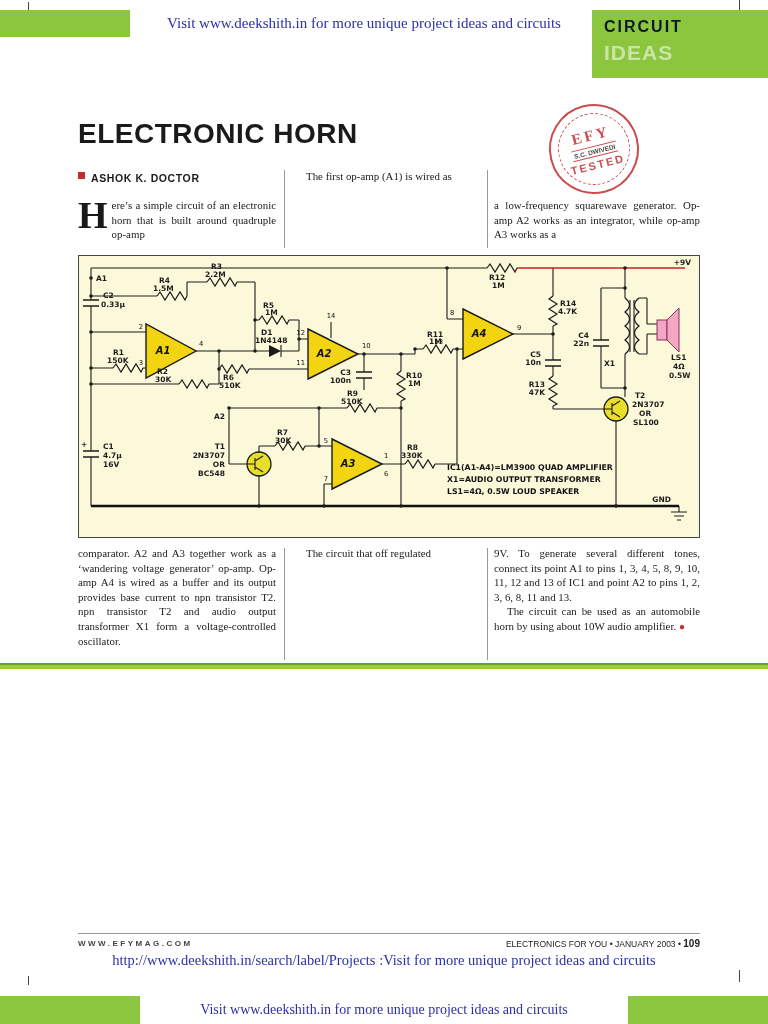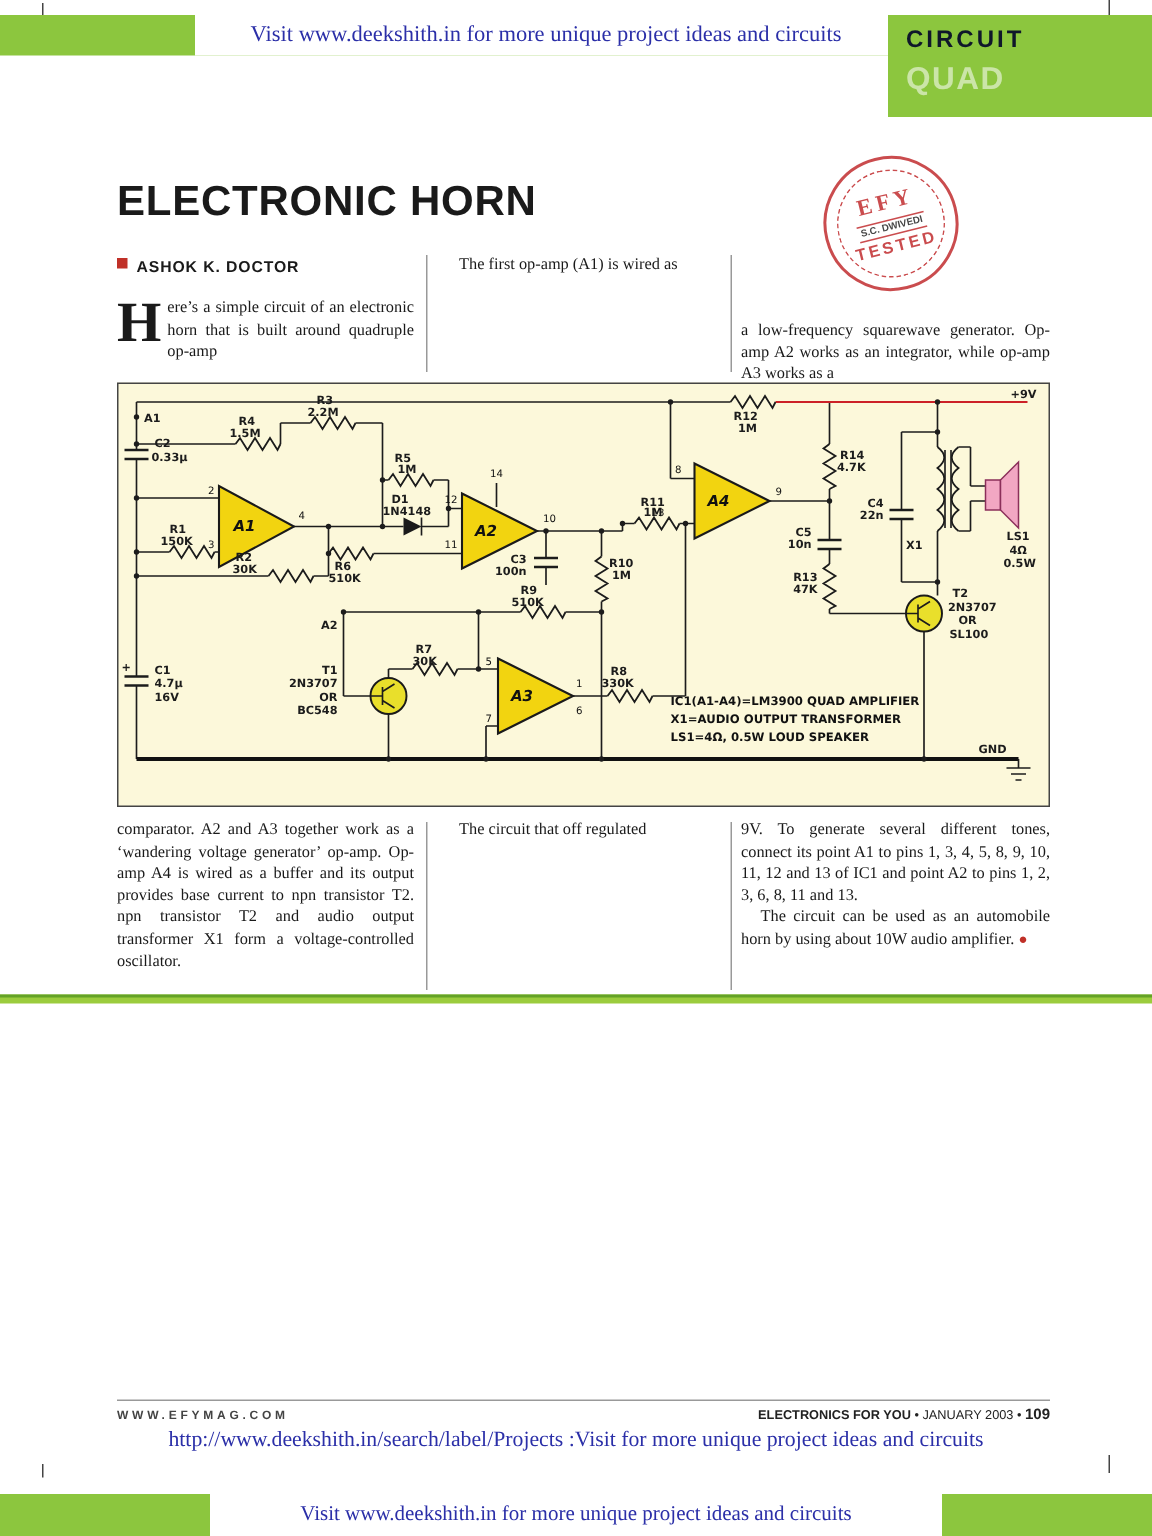--- a/index.html
+++ b/index.html
@@ -56,21 +56,21 @@
   svg .oa{font-size:10px;font-weight:700;font-style:italic;fill:#111;text-anchor:middle}
   svg .note{font-size:7.8px;font-weight:700;fill:#111}
   svg .e{text-anchor:end}
   svg .m{text-anchor:middle}
   
   .green-divider{left:0;top:663px;width:768px;height:4px;background:#9bcc3d;border-top:2px solid #64a227}
   .footer-rule{left:78px;top:933px;width:622px;height:1px;background:#999}
   .footer-left{left:78px;top:939px;font:600 8px "Liberation Sans",sans-serif;letter-spacing:2.5px;color:#444}
   .footer-right{left:78px;top:938px;width:622px;text-align:right;
       font:400 8.5px "Liberation Sans",sans-serif;color:#222}
-  .fr-mag{font-weight:700}
+  .fr-mag{font-weight:400}
   .fr-pg{font-weight:800;font-size:10px}
   .link-line{left:0;top:952px;width:768px;text-align:center;color:#2b2fa8;font-size:14.5px;cursor:pointer}
   
   .green-bar-bottom{left:0;top:996px;width:768px;height:28px;background:#8cc63e}
   .banner-white-b{left:140px;top:996px;width:488px;height:28px;background:#fff;
       display:flex;align-items:center;justify-content:center}
   .banner-link-b{color:#2b2fa8;font-size:14px;white-space:nowrap;cursor:pointer}
 </style>
 </head>
 <body>
@@ -79,21 +79,21 @@
 <div class="crop" style="left:739px;top:0;width:1px;height:12px"></div>
 <div class="crop" style="left:28px;top:976px;width:1px;height:9px"></div>
 <div class="crop" style="left:739px;top:970px;width:1px;height:12px"></div>
 
 <div class="abs green-bar-top"></div>
 <div class="abs banner-white">
   <span class="banner-link">Visit www.deekshith.in for more unique project ideas and circuits</span>
 </div>
 <div class="abs circuit-box">
   <span class="circuit-word">CIRCUIT</span>
-  <span class="ideas-word">QUAD</span>
+  <span class="ideas-word">IDEAS</span>
 </div>
 
 <div class="abs title">ELECTRONIC HORN</div>
 <div class="abs author-row">
   <span class="author-sq"></span>
   <span class="author">ASHOK K. DOCTOR</span>
 </div>
 
 <div class="abs stamp">
   <div class="stamp-inner">
@@ -104,21 +104,21 @@
 </div>
 
 <div class="abs vrule" style="left:284px;top:170px;height:78px"></div>
 <div class="abs vrule" style="left:487px;top:170px;height:78px"></div>
 <div class="abs coltext" style="left:78px;top:198px;width:198px">
   <p><span class="dropcap">H</span><span>ere’s a simple circuit of an electronic horn that is built around quadruple op-amp</span></p>
 </div>
 <div class="abs coltext" style="left:293px;top:169px;width:184px">
   <p class="ind">The first op-amp (A1) is wired as</p>
 </div>
-<div class="abs coltext" style="left:494px;top:213px;width:206px">
+<div class="abs coltext" style="left:494px;top:198px;width:206px">
   <p>a low-frequency squarewave generator. Op-amp A2 works as an integrator, while op-amp A3 works as a</p>
 </div>
 
 <div class="abs schematic">
 <svg width="620" height="281" viewBox="0 0 620 281">
 
   <path class="w" d="
     M12,12 H408
     M12,12 V44 M12,50 V195 M12,201 V250
     M12,40 H78

